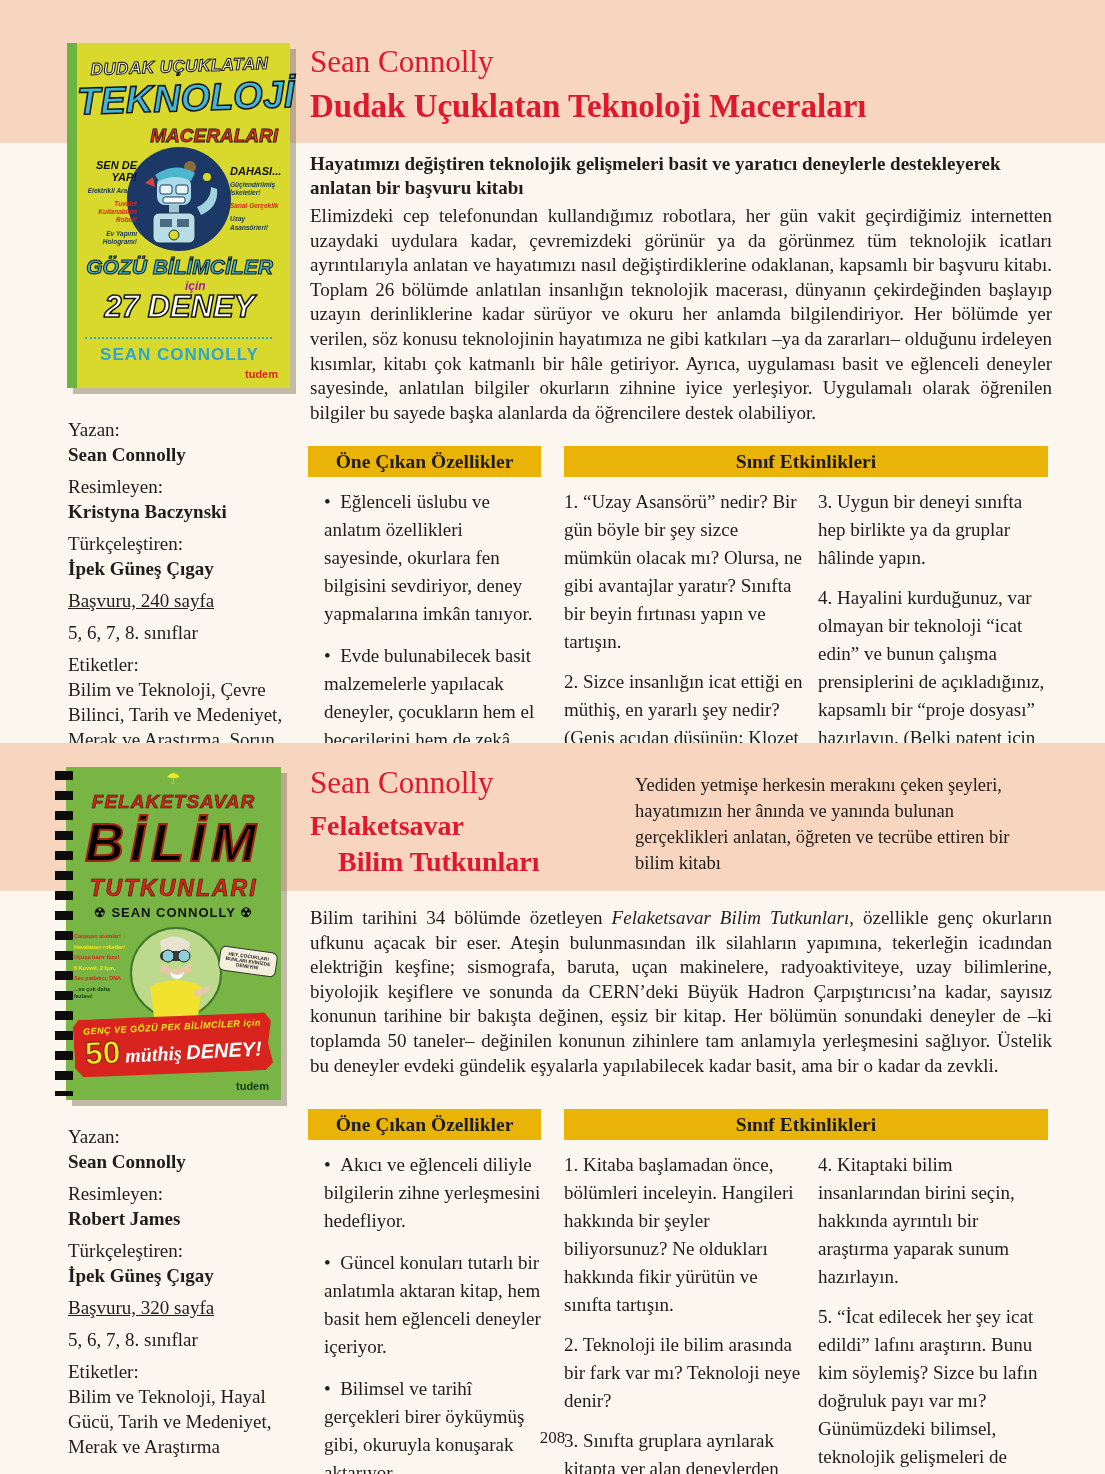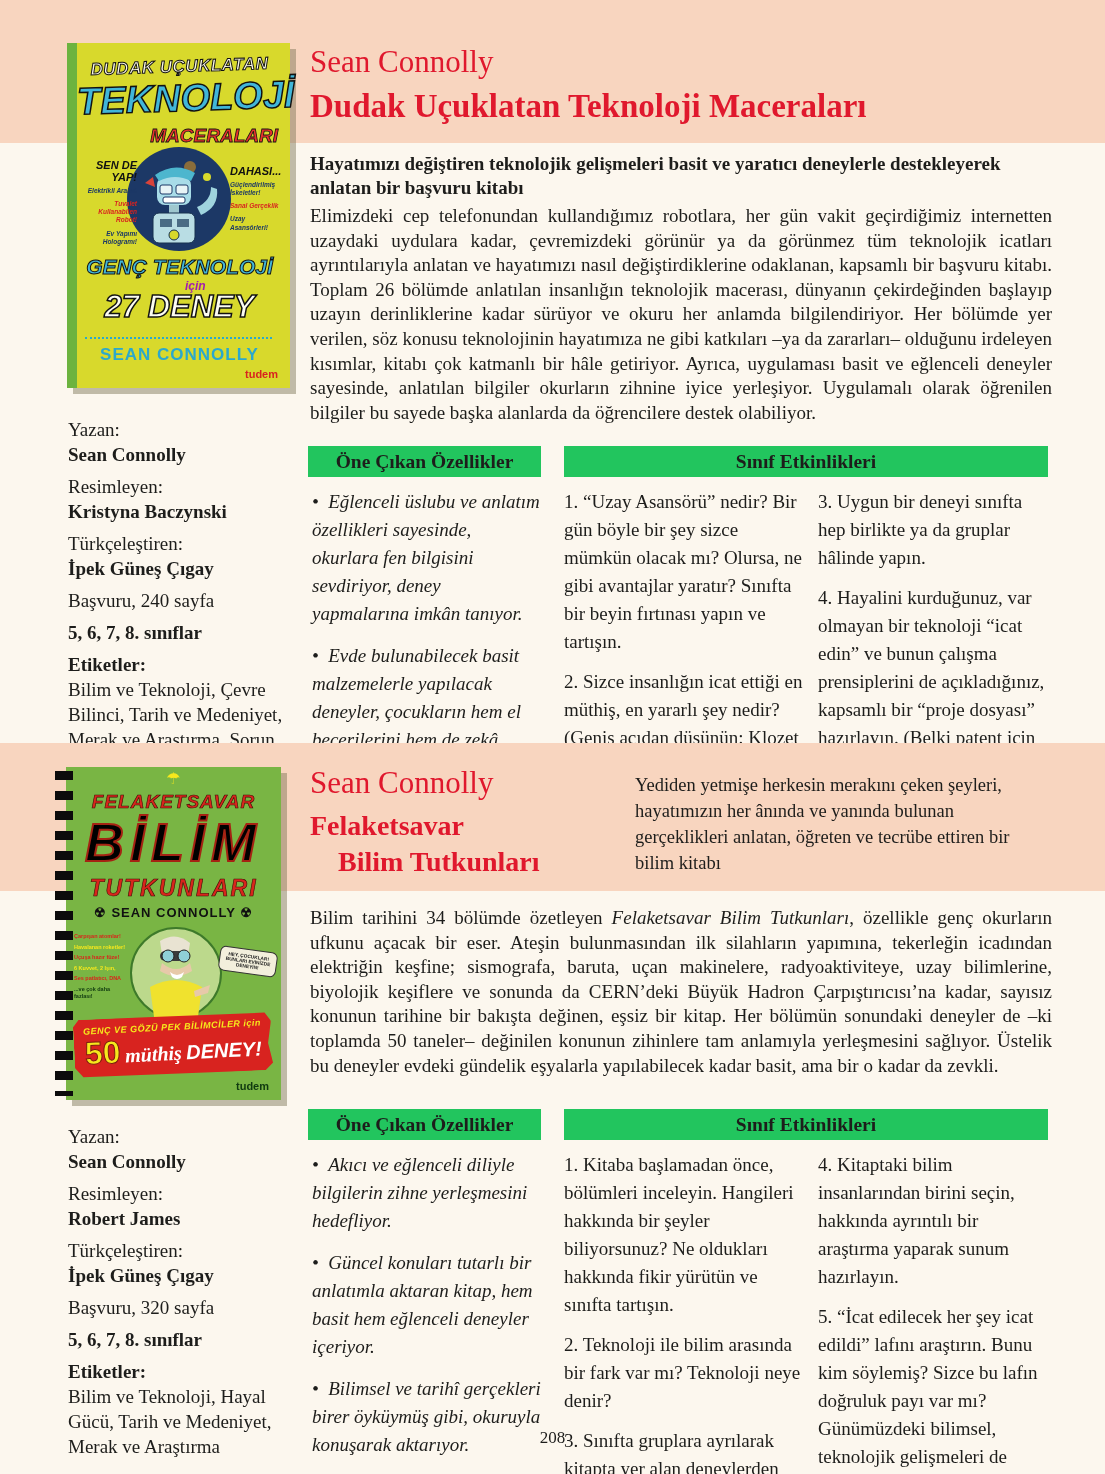--- a/index.html
+++ b/index.html
@@ -29,40 +29,40 @@
   #s1-body{left:310px;top:204px;width:742px;}
   #s2-body{left:310px;top:906px;width:742px;}
 
   
   .sidebar{position:absolute;left:68px;width:238px;font-size:19px;line-height:25px;}
   #s1-sidebar{top:417px;}
   #s2-sidebar{top:1124px;}
   .meta-pair{margin-bottom:7px;}
   .meta-label{display:block;}
   .meta-value{display:block;font-weight:bold;}
-  .meta-line{margin-bottom:7px;}
-  .meta-bold{font-weight:bold;margin-bottom:7px;}
+  .meta-line{margin-bottom:7px;text-decoration:underline;}
+  .meta-bold{font-weight:normal;margin-bottom:7px;}
   .tags{line-height:25px;}
 
   
-  .colhead{position:absolute;background:#22c55e;font-weight:bold;font-size:19.5px;
+  .colhead{position:absolute;background:#eab308;font-weight:bold;font-size:19.5px;
            text-align:center;height:31px;line-height:31px;}
   #s1-feat-head{left:308px;top:446px;width:233px;}
   #s1-act-head{left:564px;top:446px;width:484px;}
   #s2-feat-head{left:308px;top:1109px;width:233px;}
   #s2-act-head{left:564px;top:1109px;width:484px;}
 
   .textcol{position:absolute;font-size:19px;line-height:28px;}
   #s1-features{left:308px;top:488px;width:233px;}
   #s1-act1{left:564px;top:488px;width:240px;}
   #s1-act2{left:818px;top:488px;width:232px;}
   #s2-features{left:308px;top:1151px;width:233px;}
   #s2-act1{left:564px;top:1151px;width:240px;}
   #s2-act2{left:818px;top:1151px;width:232px;}
-  .bullet-item{margin:0 0 14px 4px;font-style:italic;}
+  .bullet-item{margin:0 0 14px 16px;}
   .bullet-item::before{content:"•\2002";}
   .act-item{margin:0 0 12px 0;}
 
   .pagenum{position:absolute;left:0;top:1428px;width:1105px;text-align:center;font-size:17px;}
 
   
   .cover1{position:absolute;left:67px;top:43px;width:223px;height:345px;
           background:#d8d92c;box-shadow:6px 6px 0 rgba(120,110,80,.45);
           font-family:"Liberation Sans", sans-serif;}
   .cover1 .spine{position:absolute;left:0;top:0;bottom:0;width:10px;background:#6cb33f;}
@@ -174,21 +174,21 @@
     </ul>
   </div>
   <div class="c1-side c1-right">
     <div class="hd">DAHASI...</div>
     <ul>
       <li>Güçlendirilmiş İskeletler!</li>
       <li>Sanal Gerçeklik</li>
       <li>Uzay Asansörleri!</li>
     </ul>
   </div>
-  <div class="c1-t1">GENÇ TEKNOLOJİ</div>
+  <div class="c1-t1">GÖZÜ BİLİMCİLER</div>
   <div class="c1-t2">için</div>
   <div class="c1-t3">27 DENEY</div>
   <div class="c1-rule"></div>
   <div class="c1-auth">SEAN CONNOLLY</div>
   <div class="c1-pub">tudem</div>
 </div>
 
 <div id="s1-author" class="red-author">Sean Connolly</div>
 <div id="s1-title" class="red-title">Dudak Uçuklatan Teknoloji Maceraları</div>
 <div id="s1-lead" class="lead">Hayatımızı değiştiren teknolojik gelişmeleri basit ve yaratıcı deneylerle destekleyerek anlatan bir başvuru kitabı</div>

